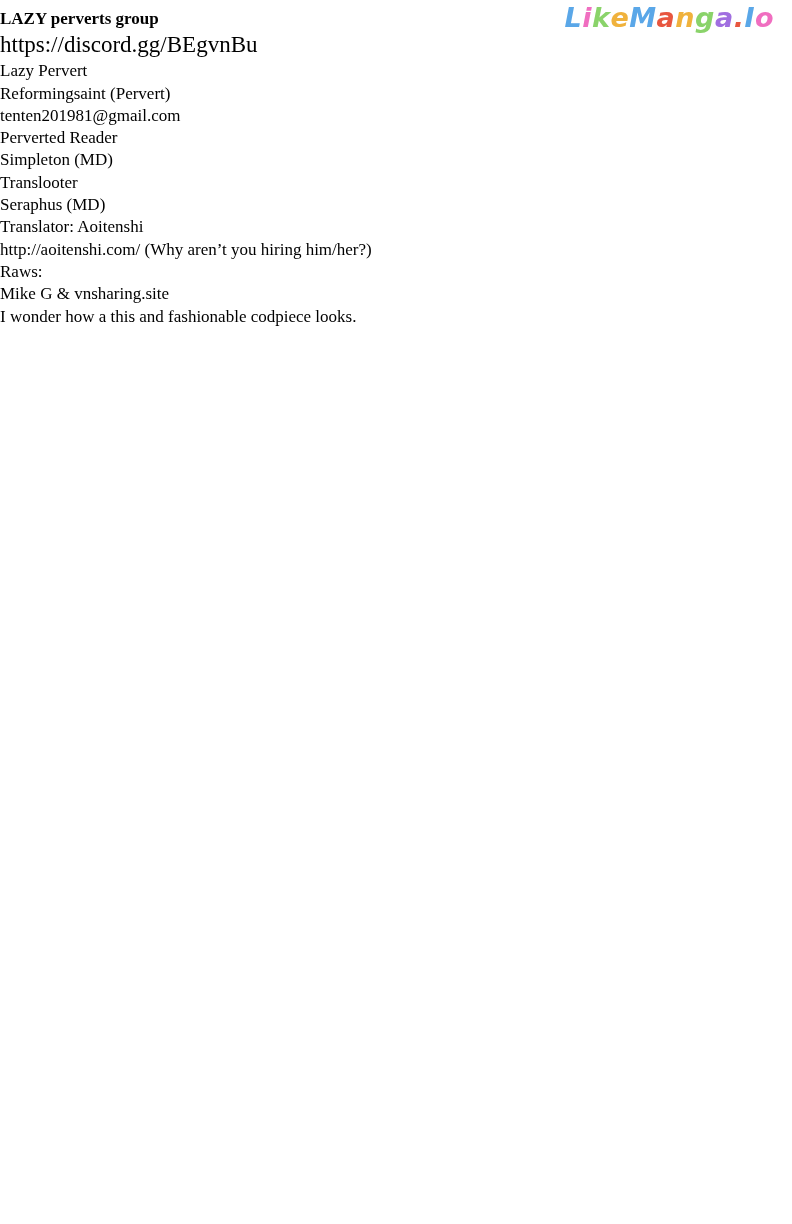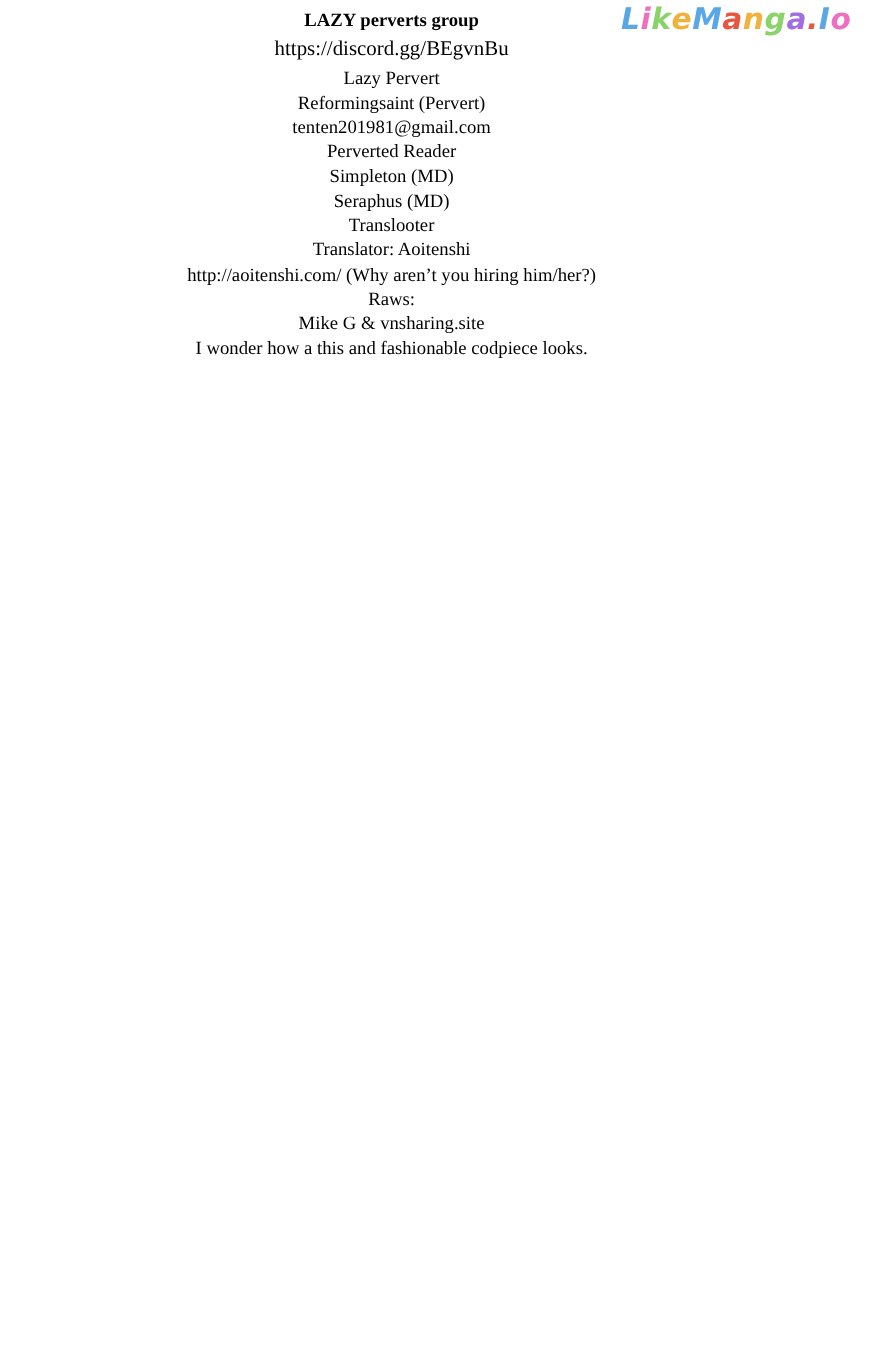--- a/index.html
+++ b/index.html
@@ -48,33 +48,33 @@
        1.2px  1.2px 0 #ffffff,
        0 0 2px #ffffff;
   }
 
   
   .credits {
     position: absolute;
     top: 0;
     left: 0;
     width: 712px;
-    text-align: center;
+    text-align: left;
     padding-top: 8px;
   }
   .line {
     font-size: 17px;
     line-height: 22.3px;
     white-space: nowrap;
   }
   .line.bold {
     font-weight: bold;
   }
   .line.big {
-    font-size: 19px;
+    font-size: 23px;
     line-height: 30px;
   }
   .line.spacer-before {
   }
 </style>
 </head>
 <body>
 
 <div class="page">
 
@@ -84,23 +84,23 @@
 
     <div class="line bold">LAZY perverts group</div>
     <div class="line big">https://discord.gg/BEgvnBu</div>
 
     <div class="line spacer-before">Lazy Pervert</div>
     <div class="line">Reformingsaint (Pervert)</div>
     <div class="line">tenten201981@gmail.com</div>
 
     <div class="line spacer-before">Perverted Reader</div>
     <div class="line">Simpleton (MD)</div>
+    <div class="line spacer-before">Translooter</div>
+
     <div class="line">Seraphus (MD)</div>
-
-    <div class="line spacer-before">Translooter</div>
     <div class="line">Translator: Aoitenshi</div>
     <div class="line">http://aoitenshi.com/ (Why aren’t you hiring him/her?)</div>
 
     <div class="line spacer-before">Raws:</div>
     <div class="line">Mike G &amp; vnsharing.site</div>
 
     <div class="line spacer-before">I wonder how a this and fashionable codpiece looks.</div>
 
   </div>
 

